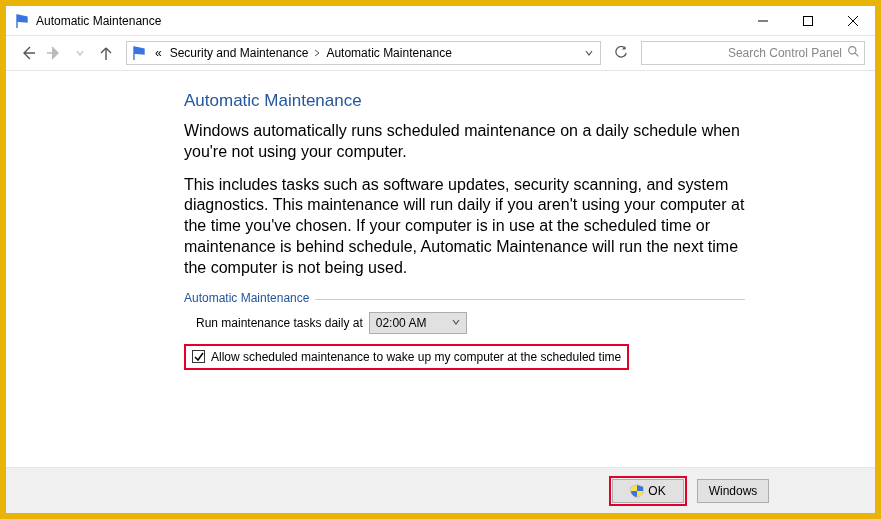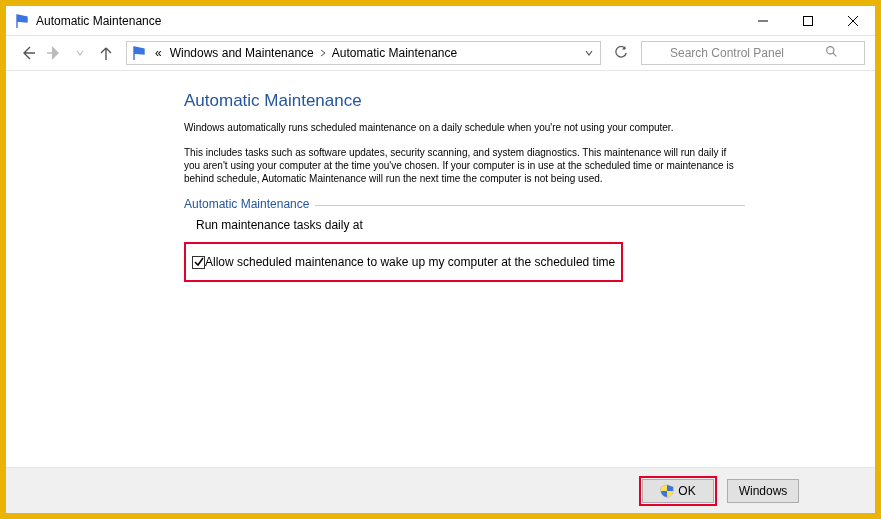--- a/index.html
+++ b/index.html
@@ -77,39 +77,38 @@
     display: flex; align-items: center; justify-content: center;
     margin-right: 6px;
   }
   .searchbox {
     width: 224px; height: 24px;
     border: 1px solid #ccc;
     display: flex; align-items: center;
     padding-left: 6px;
     color: #888;
     font-style: italic;
-    justify-content: center;
-    gap: 36px;
+    justify-content: flex-end;
   }
   .searchbox span { font-style: normal; color: #888; }
   .search-icon-wrap { width: 22px; text-align: center; }
   .hr1 { border-top: 1px solid #e5e5e5; margin-top: 0px; }
   
   .content {
     position: absolute;
     left: 178px; top: 85px; right: 130px;
   }
   h1.page-title {
     color: #23569c;
     font-weight: 400;
     font-size: 17px;
     margin: 0 0 10px 0;
   }
   p.para {
-    font-size: 10px;
+    font-size: 16px;
     color: #000;
     margin: 0 0 12px 0;
     line-height: 1.3;
   }
   .fieldset {
     position: relative;
     border-top: 1px solid #ccc;
     margin-top: 20px;
     padding-top: 12px;
   }
@@ -132,45 +131,45 @@
     border: 1px solid #adadad;
     background: #e1e1e1;
     width: 98px; height: 22px;
     display: flex; align-items: center; justify-content: space-between;
     padding: 0 6px;
     font-size: 12px;
   }
   .time-dd .chev { font-size: 9px; color: #555; }
   .allow-row {
     border: 2px solid #e3002d;
-    padding: 11px 6px;
+    padding: 4px 6px;
     display: inline-flex;
     align-items: center;
-    gap: 0;
+    gap: 6px;
     font-size: 12px;
     margin-left: 0;
   }
   .checkbox-visual {
     width: 13px; height: 13px;
     border: 1px solid #333;
     display: inline-flex; align-items: center; justify-content: center;
     background: #fff;
   }
   .checkbox-visual svg { width: 10px; height: 10px; }
   
   .footer {
     position: absolute;
     left: 0; right: 0; bottom: 0;
     height: 46px;
     border-top: 1px solid #e5e5e5;
     background: #f0f0f0;
     display: flex;
     align-items: center;
     justify-content: flex-end;
-    padding-right: 76px;
+    padding-right: 106px;
     gap: 10px;
   }
   .btn {
     height: 24px;
     min-width: 72px;
     border: 1px solid #adadad;
     background: #e1e1e1;
     font-size: 12px;
     display: flex; align-items: center; justify-content: center;
     gap: 4px;
@@ -232,21 +231,21 @@
         </svg>
     </div>
 
     <div class="addrbar">
       <span class="flag-icon">
         <svg viewBox="0 0 16 16">
             <path d="M3 2 L3 15 M3 2 L13 4 L13 9 L3 8 Z" fill="#3a74e0" stroke="#3a74e0" stroke-width="1.4"></path>
           </svg>
       </span>
       <span class="crumb">«</span>
-      <span class="crumb">Windows and Maintenance</span>
+      <span class="crumb">Security and Maintenance</span>
       <span class="crumb-sep">
         <svg width="6" height="8" viewBox="0 0 6 8">
             <path d="M1 1 L5 4 L1 7" fill="none" stroke="#555" stroke-width="1"></path>
           </svg>
       </span>
       <span class="crumb">Automatic Maintenance</span>
       <span class="addrbar-spacer"></span>
       <div class="addr-tail-btn">
         <svg width="8" height="8" viewBox="0 0 8 8">
             <path d="M1 2 L4 6 L7 2" stroke="#555" fill="none" stroke-width="1.2"></path>
@@ -276,20 +275,28 @@
   <div class="content">
     <h1 class="page-title">Automatic Maintenance</h1>
     <p class="para">Windows automatically runs scheduled maintenance on a daily schedule when you're not using your computer.</p>
     <p class="para">This includes tasks such as software updates, security scanning, and system diagnostics. This maintenance will run daily if you aren't using your computer at the time you've chosen. If your computer is in use at the scheduled time or maintenance is behind schedule, Automatic Maintenance will run the next time the computer is not being used.</p>
 
     <div class="fieldset">
       <div class="fieldset-legend">Automatic Maintenance</div>
 
       <div class="run-row">
         <span>Run maintenance tasks daily at</span>
+        <div class="time-dd">
+          <span>02:00 AM</span>
+          <span class="chev">
+            <svg width="8" height="8" viewBox="0 0 8 8">
+                <path d="M1 2 L4 6 L7 2" stroke="#555" fill="none" stroke-width="1.2"></path>
+              </svg>
+          </span>
+        </div>
       </div>
 
       <div class="allow-row">
         <span class="checkbox-visual">
           <svg viewBox="0 0 10 10">
               <path d="M1 5 L4 8 L9 1" fill="none" stroke="#000" stroke-width="1.5"></path>
             </svg>
         </span>
         <span>Allow scheduled maintenance to wake up my computer at the scheduled time</span>
       </div>

